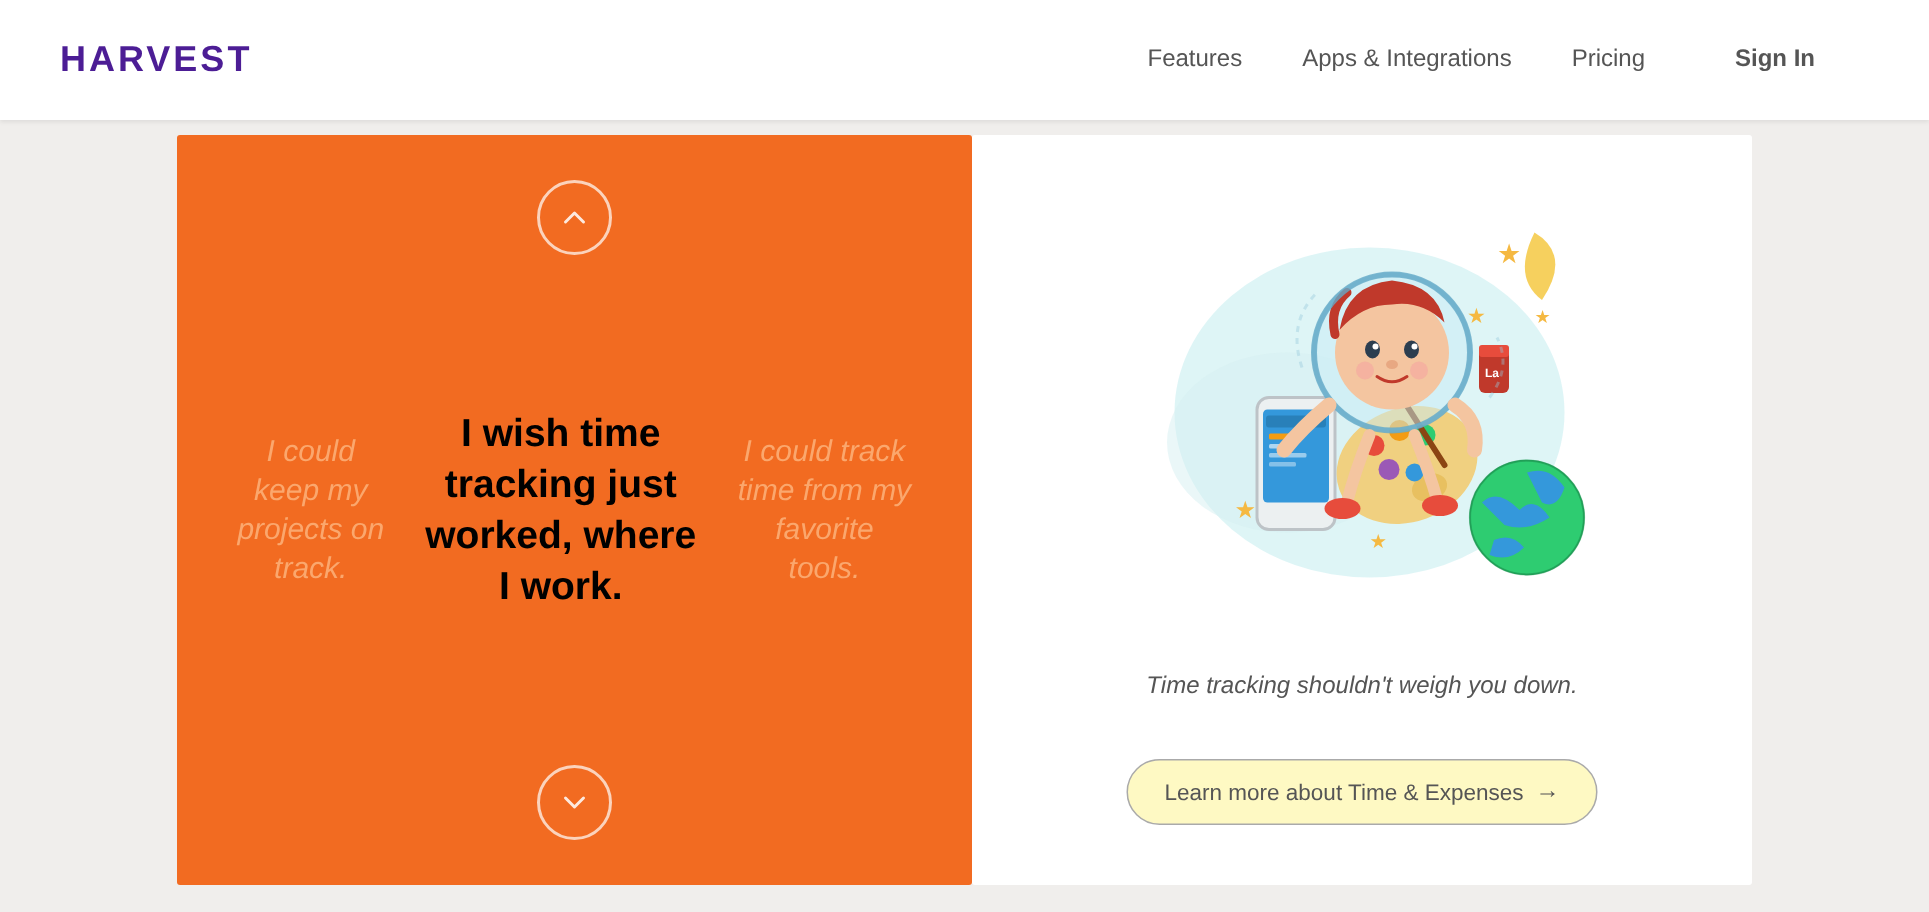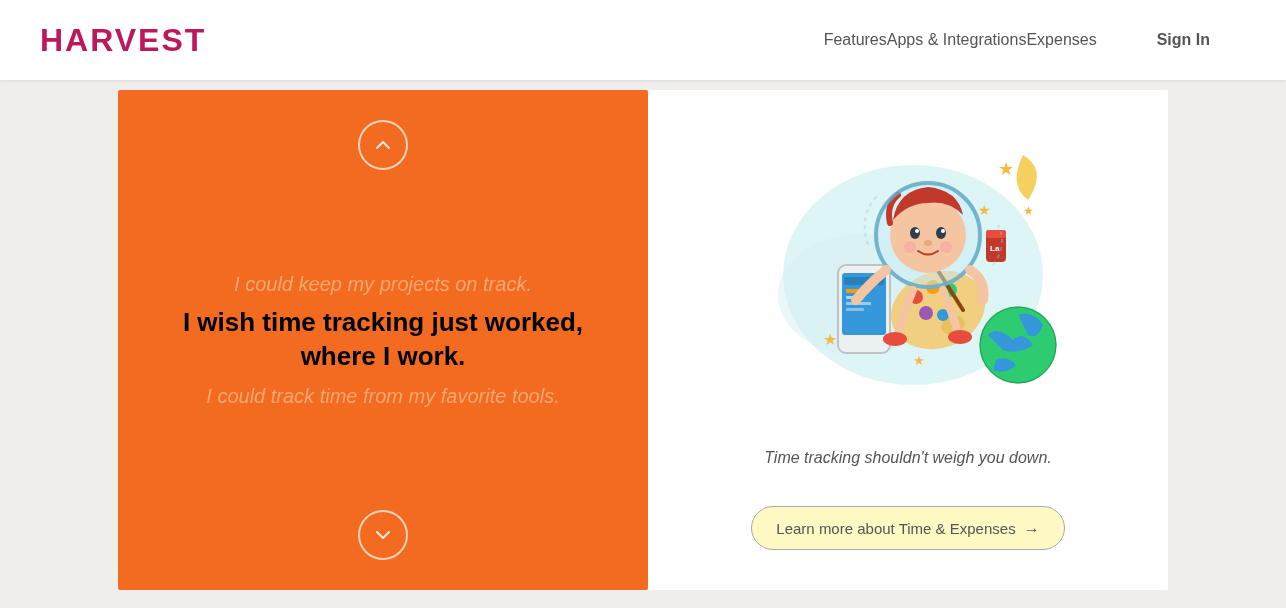--- a/index.html
+++ b/index.html
@@ -14,30 +14,31 @@
     
     header {
       background: #fff;
       height: 80px;
       display: flex;
       align-items: center;
       padding: 0 40px;
       box-shadow: 0 1px 3px rgba(0,0,0,0.08);
     }
     .logo {
-      font-size: 32px;
+      font-size: 24px;
       font-weight: 800;
-      color: #be185d;
+      color: #4c1d95;
       letter-spacing: 2px;
       text-transform: uppercase;
       margin-right: auto;
     }
     nav {
       display: flex;
       align-items: flex-start;
+      gap: 40px;
       margin-right: 60px;
     }
     nav a {
       text-decoration: none;
       color: #555;
       font-size: 16px;
       font-weight: 400;
     }
     .sign-in {
       font-size: 16px;
@@ -108,23 +109,23 @@
       align-items: center;
       justify-content: center;
       cursor: pointer;
       color: rgba(255,255,255,0.85);
       font-size: 18px;
       flex-shrink: 0;
     }
 
     .text-stack {
       display: flex;
-      flex-direction: column;
-      align-items: center;
-      gap: 9px;
+      flex-direction: row;
+      align-items: center;
+      gap: 23px;
       text-align: center;
       flex: 1;
       justify-content: center;
     }
 
     .text-faded {
       color: rgba(255, 200, 150, 0.65);
       font-size: 20px;
       font-weight: 300;
       font-style: italic;
@@ -202,21 +203,21 @@
     }
   </style>
 </head>
 <body>
 
 <header>
   <div class="logo">HARVEST</div>
   <nav>
     <a href="#">Features</a>
     <a href="#">Apps &amp; Integrations</a>
-    <a href="#">Expenses</a>
+    <a href="#">Pricing</a>
   </nav>
   <a href="#" class="sign-in">Sign In</a>
 </header>
 
 <div class="main-content">
 
   <div class="left-panel">
 
     <div class="up-arrow-circle">
       <svg width="20" height="20" viewBox="0 0 20 20" fill="none">

